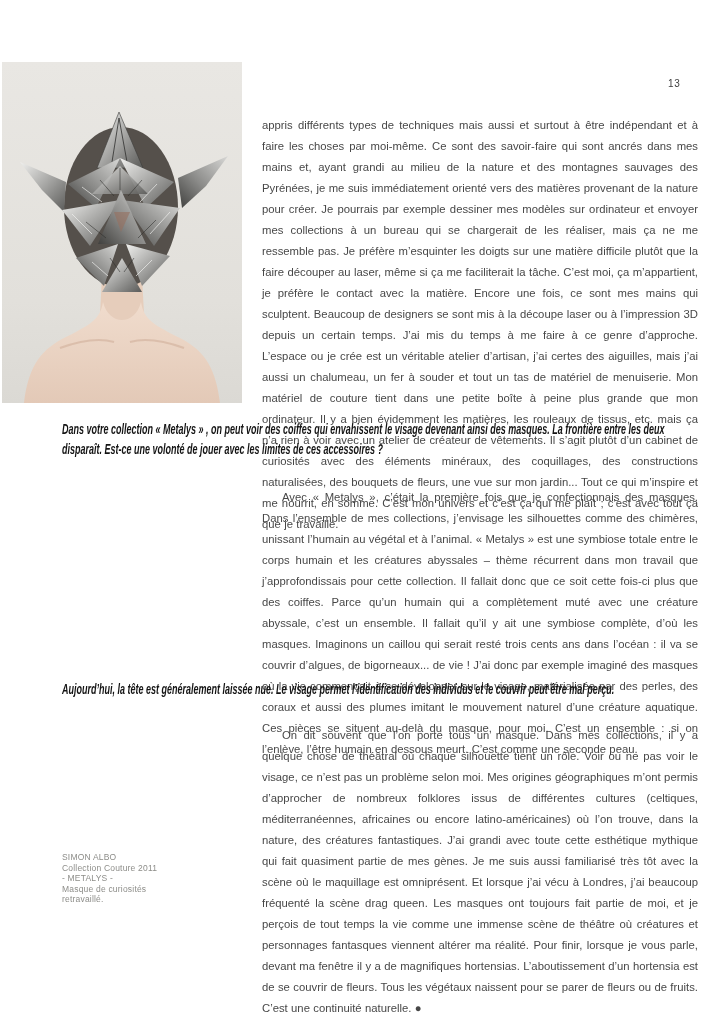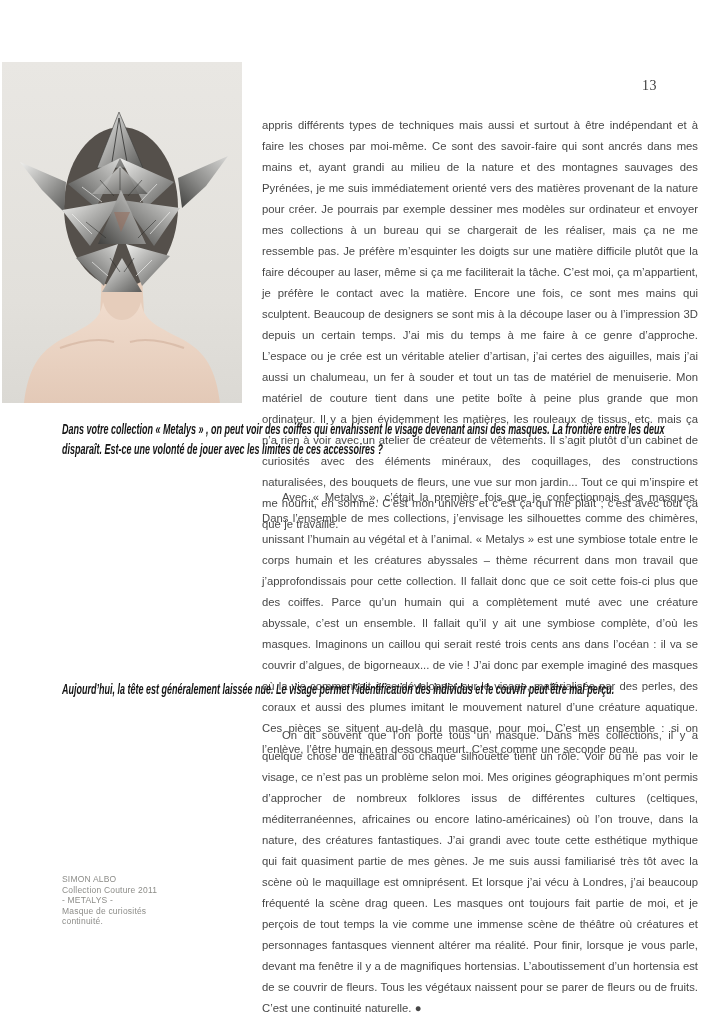--- a/index.html
+++ b/index.html
@@ -1,22 +1,22 @@
 <!DOCTYPE html>
 <html><head>
 <meta charset="utf-8">
 <style>
   html, body { margin:0; padding:0; background:#ffffff; }
   .page {
     position:relative; width:724px; height:1023px; background:#ffffff;
     font-family:"Liberation Sans", sans-serif; overflow:hidden;
   }
   .page-number {
-    position:absolute; top:78px; left:642px;
-    font-size:14px; color:#3d3d3d; letter-spacing:0.6px;font-family:Liberation Serif, serif;
+    position:absolute; top:78px; left:668px;
+    font-size:10px; color:#3d3d3d; letter-spacing:0.6px;
   }
   .photo {
     position:absolute; left:2px; top:62px; width:240px; height:341px; margin:0;
   }
   .photo svg { display:block; width:240px; height:341px; }
   .para {
     position:absolute; left:262px; width:436px;
     font-size:11.3px; line-height:21px; color:#474747;
     text-align:justify; word-spacing:0.2px;
   }
@@ -27,21 +27,21 @@
   .question {
     position:absolute; left:62px; width:636px; overflow:visible;font-style:italic;
   }
   .q1 { top:420px; }
   .q2 { top:680px; }
   .q-inner {
     width:990px; transform:scaleX(0.6424); transform-origin:0 0;
     font-weight:700; font-size:14px; line-height:19.5px; color:#141414;
   }
   .caption {
-    position:absolute; left:62px; top:874px; width:106px;
+    position:absolute; left:62px; top:852px; width:106px;
     font-size:8.5px; line-height:10.6px; color:#8d8d89; letter-spacing:0.2px;
   }
   .cap-line { text-align:left; }
 </style>
 </head>
 <body>
 
 <div class="page">
 
   <div class="page-number">13</div>
@@ -126,16 +126,16 @@
     <div class="q-inner">Aujourd’hui, la tête est généralement laissée nue. Le visage permet l’identification des individus et le couvrir peut être mal perçu.</div>
   </div>
 
   <div class="para para3 indent">On dit souvent que l’on porte tous un masque. Dans mes collections, il y a quelque chose de théâtral où chaque silhouette tient un rôle. Voir ou ne pas voir le visage, ce n’est pas un problème selon moi. Mes origines géographiques m’ont permis d’approcher de nombreux folklores issus de différentes cultures (celtiques, méditerranéennes, africaines ou encore latino-américaines) où l’on trouve, dans la nature, des créatures fantastiques. J’ai grandi avec toute cette esthétique mythique qui fait quasiment partie de mes gènes. Je me suis aussi familiarisé très tôt avec la scène où le maquillage est omniprésent. Et lorsque j’ai vécu à Londres, j’ai beaucoup fréquenté la scène drag queen. Les masques ont toujours fait partie de moi, et je perçois de tout temps la vie comme une immense scène de théâtre où créatures et personnages fantasques viennent altérer ma réalité. Pour finir, lorsque je vous parle, devant ma fenêtre il y a de magnifiques hortensias. L’aboutissement d’un hortensia est de se couvrir de fleurs. Tous les végétaux naissent pour se parer de fleurs ou de fruits. C’est une continuité naturelle.  ●</div>
 
   <div class="caption">
     <div class="cap-line">SIMON ALBO</div>
     <div class="cap-line">Collection Couture 2011</div>
     <div class="cap-line">- METALYS -</div>
     <div class="cap-line">Masque de curiosités</div>
-    <div class="cap-line">continuité.</div>
+    <div class="cap-line">retravaillé.</div>
   </div>
 
 </div>
 
 </body></html>

